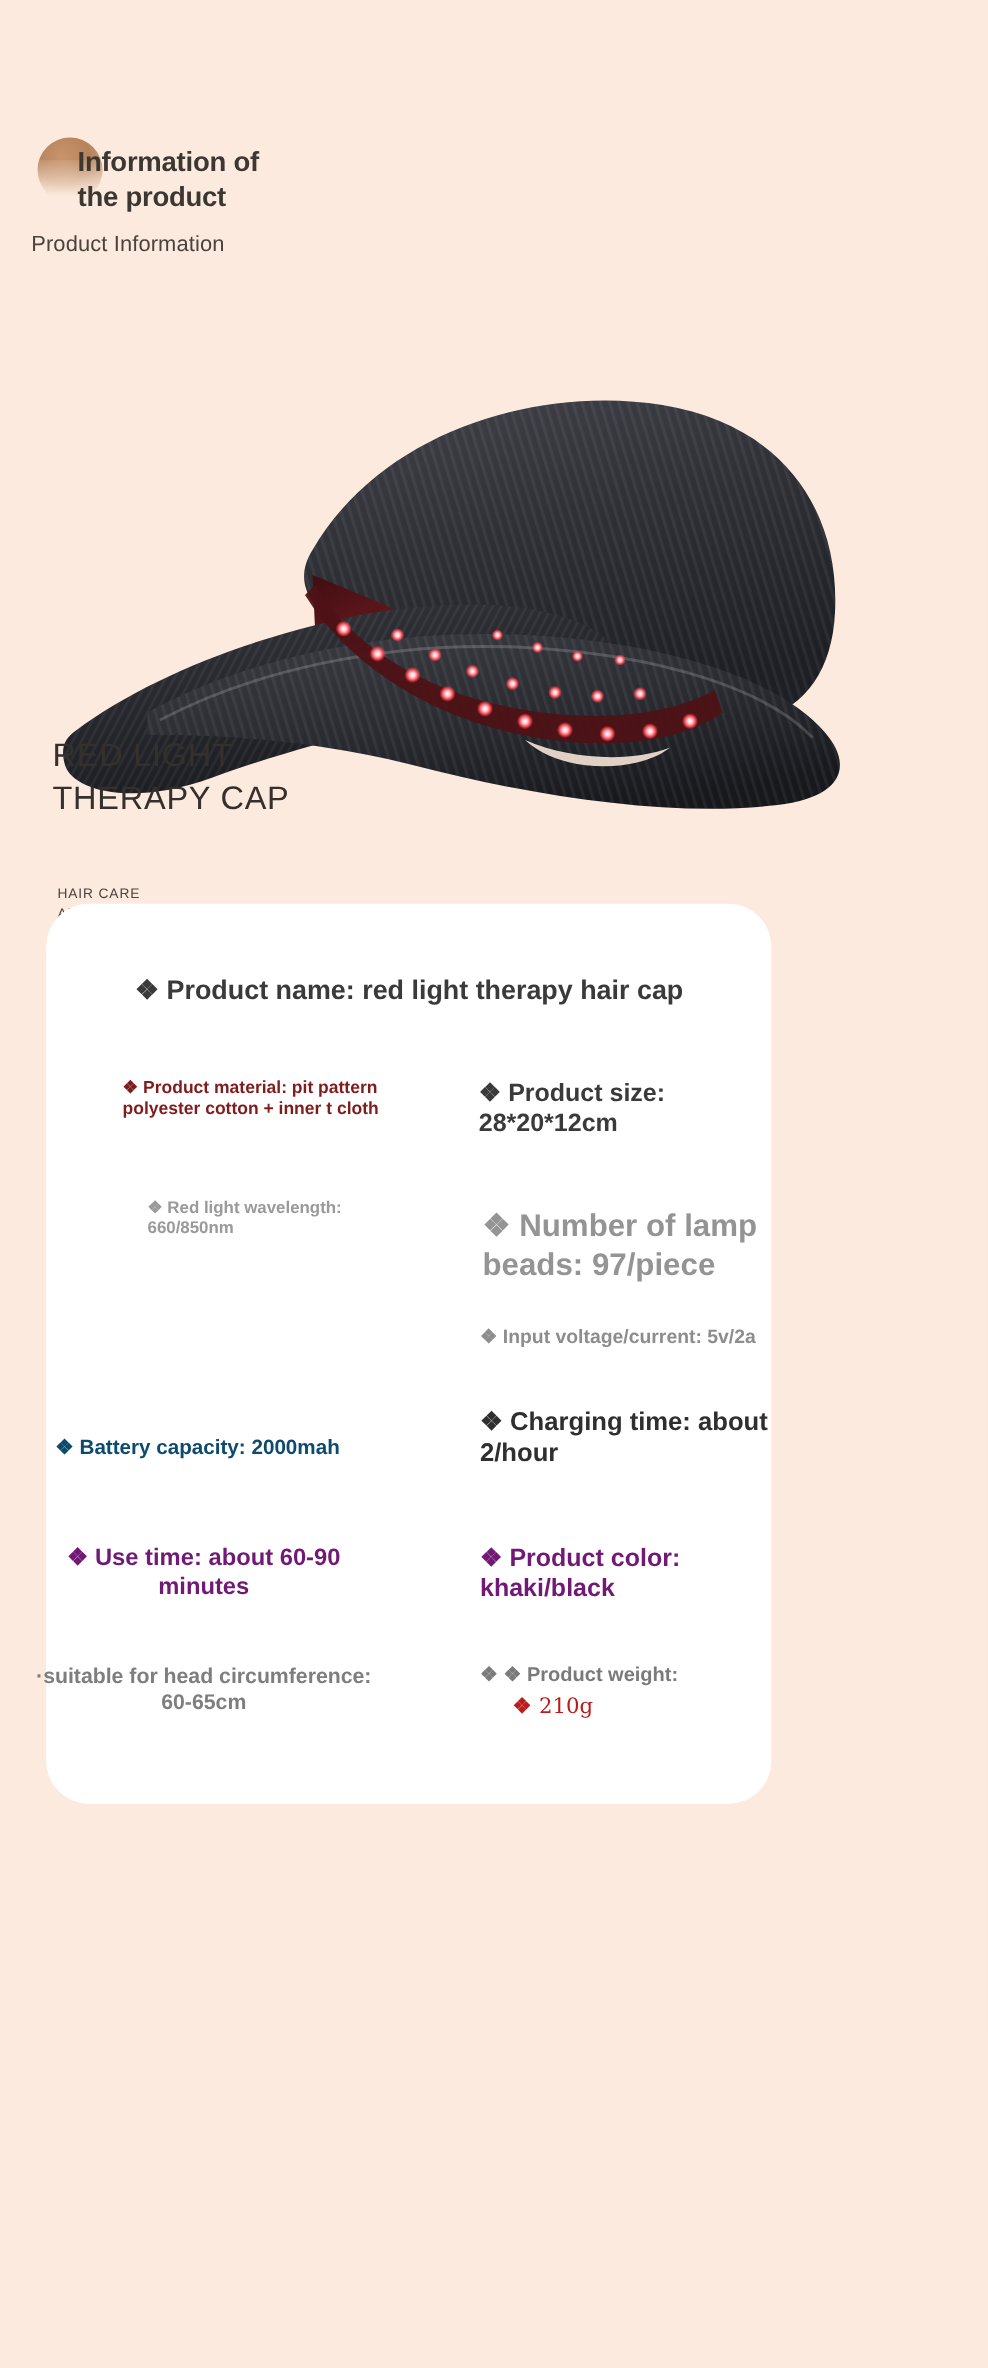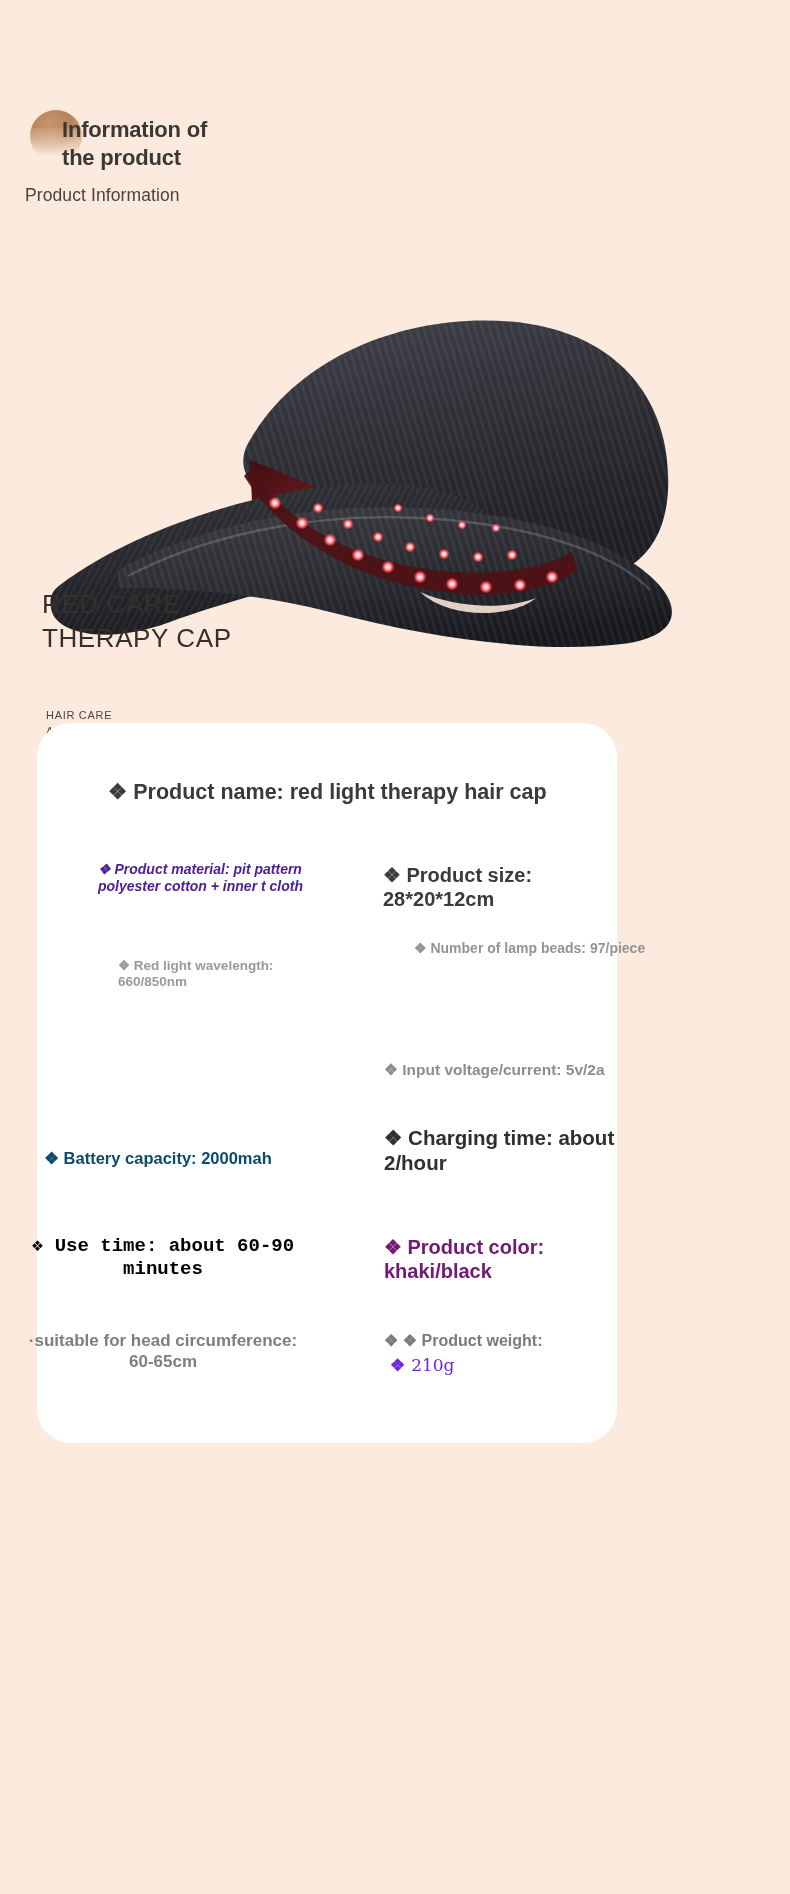--- a/index.html
+++ b/index.html
@@ -122,40 +122,40 @@
     position: absolute;
     font-weight: bold;
     color: #8b8b8b;
     line-height: 1.22;
   }
   .spec .mk {
     font-weight: bold;
   }
 
   .s-name   { left: 108px; top: 56px;  width: 440px; font-size: 21.5px; color: #3a3a3a; }
-  .s-mat    { left: 98px;  top: 138px; width: 250px; font-size: 14px;   color: #4c1d95; font-style: italic; }
+  .s-mat    { left: 98px;  top: 138px; width: 250px; font-size: 14px;   color: #7f1d1d; }
   .s-size   { left: 383px; top: 140px; width: 240px; font-size: 20px;   color: #3a3a3a; }
   .s-wave   { left: 118px; top: 235px; width: 200px; font-size: 13.5px; color: #9a9a9a; }
-  .s-beads  { left: 386px; top: 217px; width: 250px; font-size: 14px; color: #949494; margin-left: 28px; }
+  .s-beads  { left: 386px; top: 243px; width: 250px; font-size: 25px; color: #949494; }
   .s-power  { left: 112px; top: 335px; width: 210px; font-size: 20px;   color: #8d8d8d; }
   .s-volt   { left: 384px; top: 338px; width: 260px; font-size: 15.5px; color: #8d8d8d; }
   .s-batt   { left: 18px;  top: 425px; width: 280px; font-size: 16.5px; color: #0c4a6e; text-align: center; }
   .s-charge { left: 384px; top: 402px; width: 260px; font-size: 20.5px; color: #2f2f2f; }
-  .s-use    { left: 18px;  top: 512px; width: 290px; font-size: 19px;   color: #000000; text-align: center; font-family: Liberation Mono, monospace; }
+  .s-use    { left: 18px;  top: 512px; width: 290px; font-size: 19px;   color: #701a75; text-align: center; }
   .s-color  { left: 384px; top: 512px; width: 250px; font-size: 20px;   color: #701a75; }
   .s-head   { left: 18px;  top: 608px; width: 290px; font-size: 17px;   color: #7e7e7e; text-align: center; }
   .s-weight { left: 384px; top: 608px; width: 260px; font-size: 16px;   color: #7a7a7a; }
   .s-weight .val {
     display: block;
-    margin-left: 6px;
+    margin-left: 26px;
     margin-top: 4px;
     font-family: "DejaVu Serif", serif;
     font-weight: normal;
     font-size: 17px;
-    color: #6d28d9;
+    color: #b91c1c;
   }
 </style>
 </head>
 <body>
 
 <div class="page">
 
   <div class="deco-circle"></div>
 
   <div class="header-title">
@@ -240,21 +240,21 @@
         <circle cx="430" cy="278" r="4.6" fill="url(#ledG)"></circle>
         <circle cx="462" cy="285" r="4.6" fill="url(#ledG)"></circle>
         <circle cx="496" cy="288" r="4.6" fill="url(#ledG)"></circle>
       </g>
 
       <path d="M420 352 C456 368, 506 370, 536 358 C512 378, 450 380, 420 352 Z" fill="#f6e3d6" opacity="0.9"></path>
     </svg>
   </div>
 
   <div class="hero-title">
-    <div>RED CARE</div>
+    <div>RED LIGHT</div>
     <div>THERAPY CAP</div>
   </div>
   <div class="hero-sub">
     <div>HAIR CARE</div>
     <div>AND DENSIFICATION</div>
   </div>
   <div class="hero-tag">RED LIGHT THERAPY</div>
 
   <div class="spec-card"></div>
 

